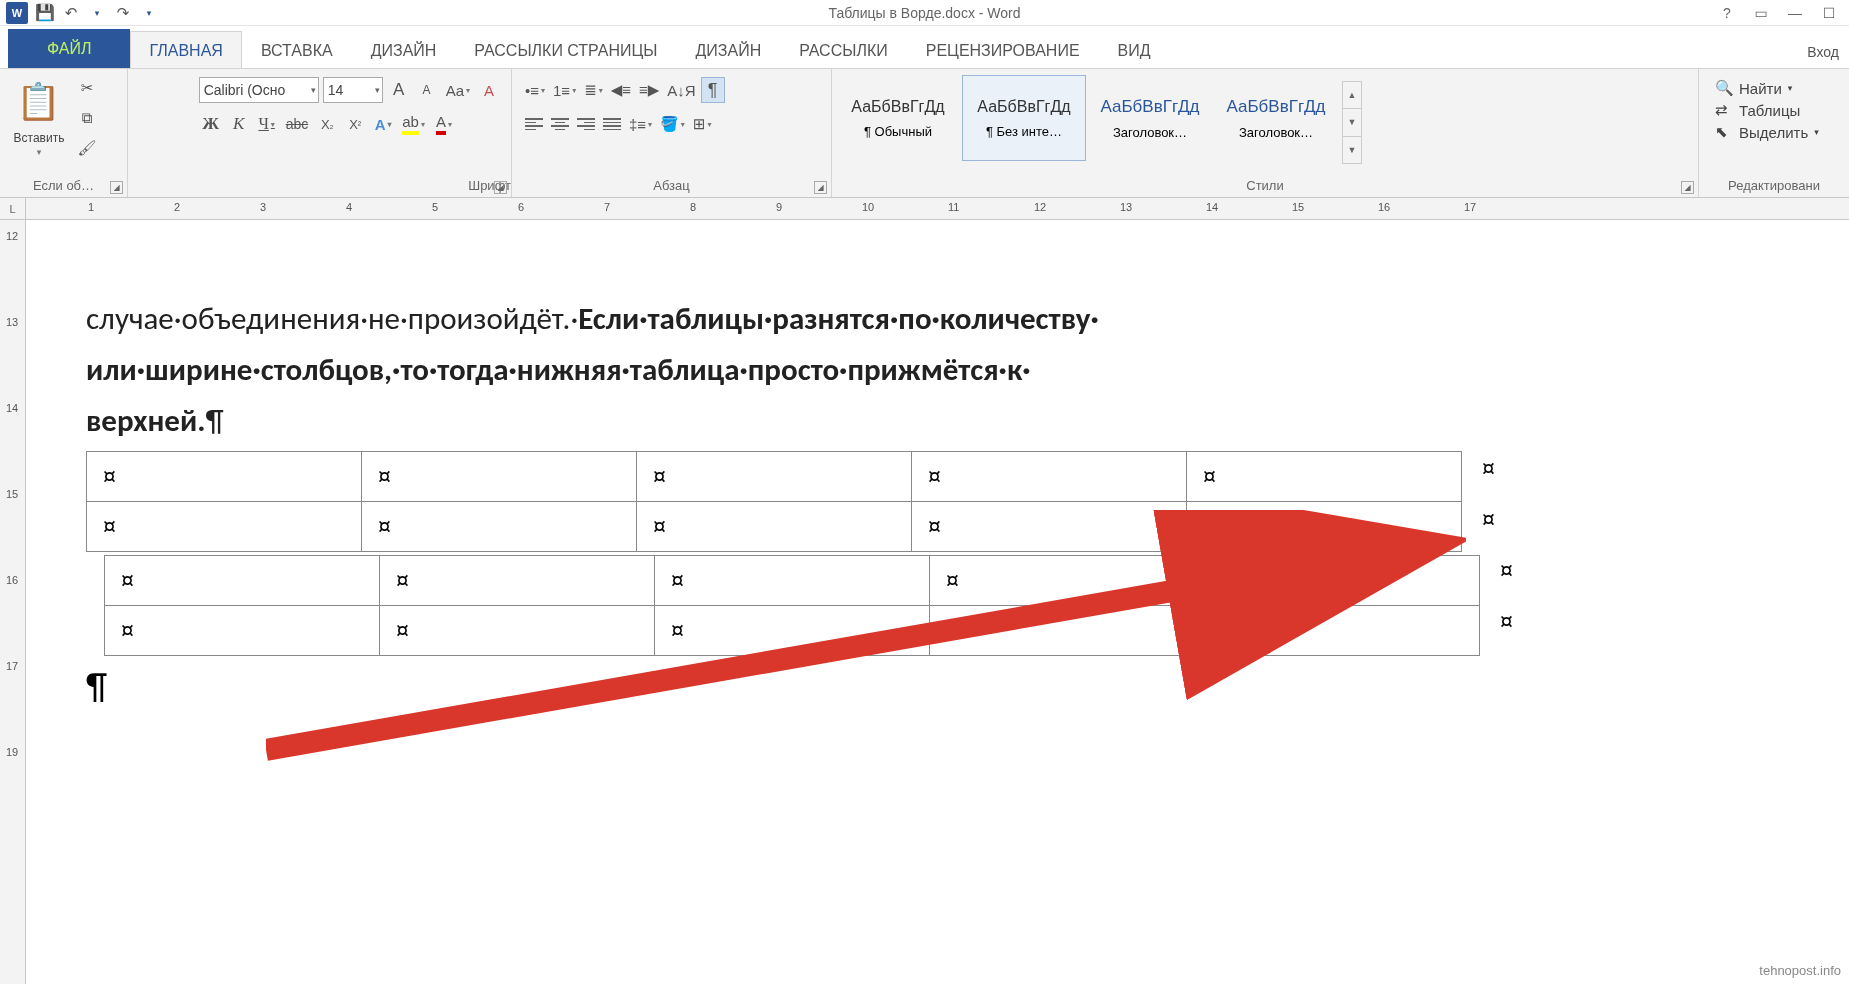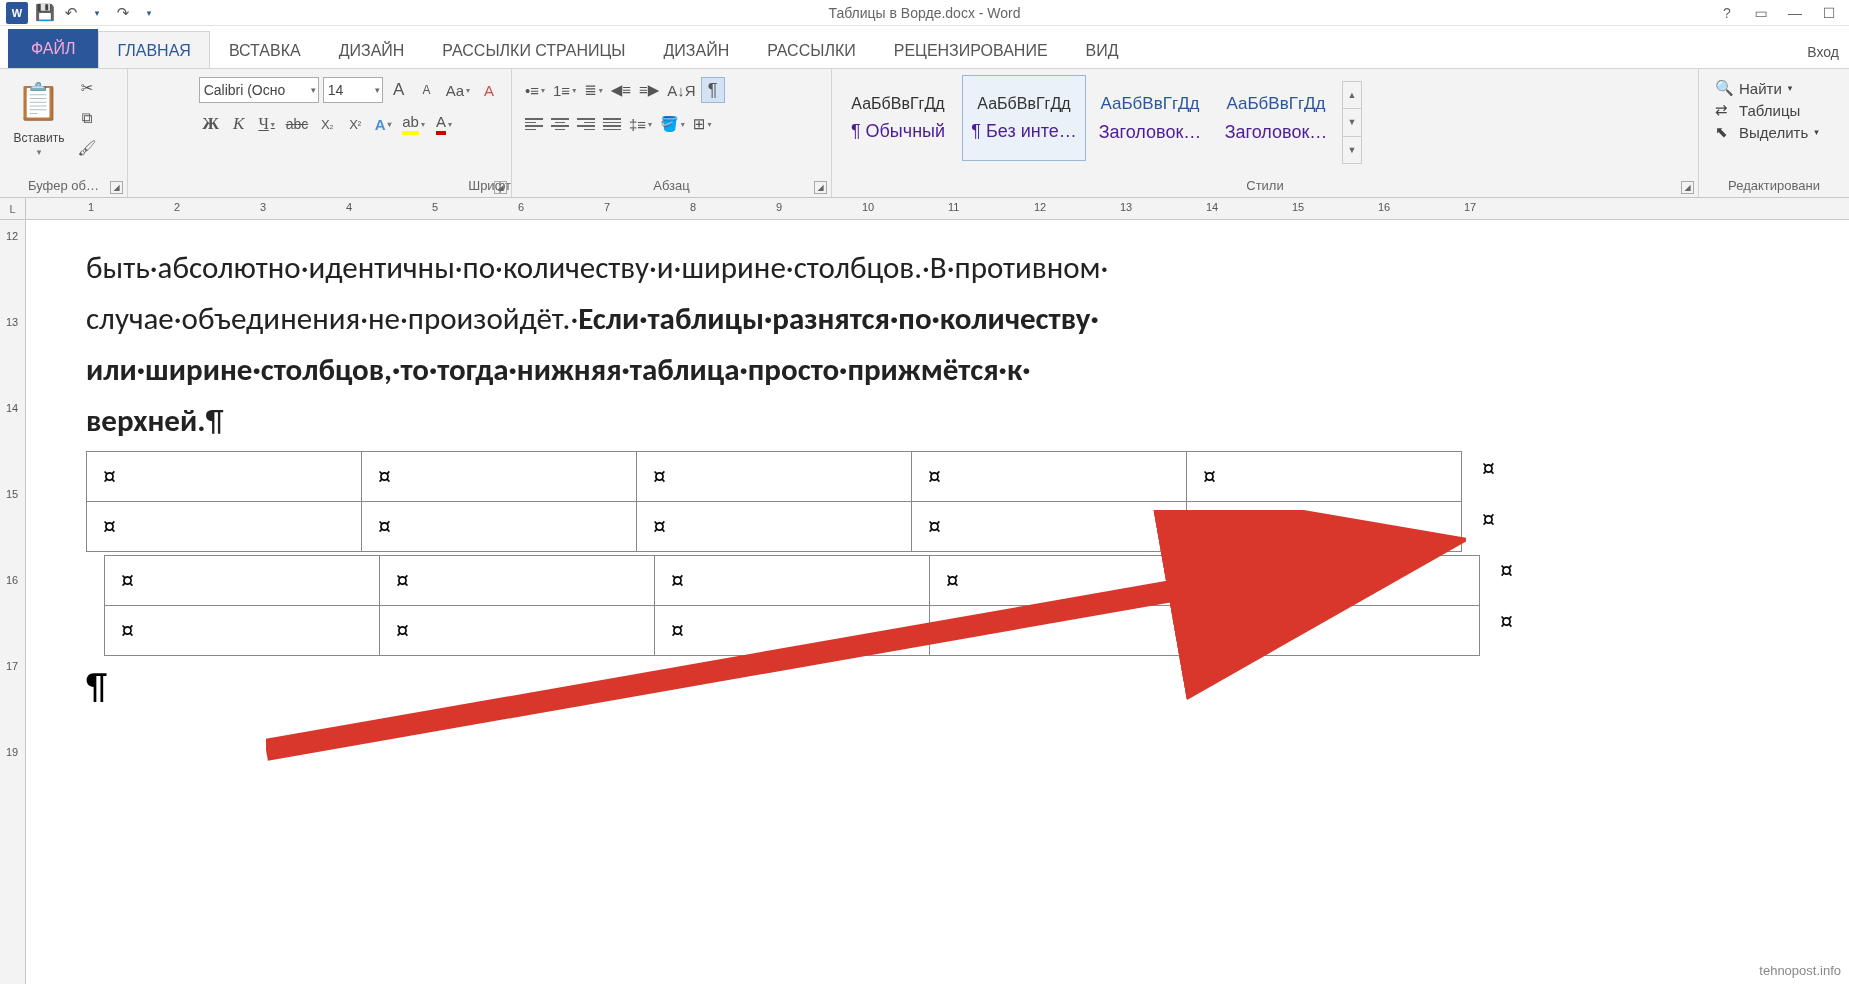--- a/index.html
+++ b/index.html
@@ -13,21 +13,21 @@
 .save-icon { font-size: 16px; color: #2b579a; }
 .undo-icon, .redo-icon { font-size: 15px; color: #555; }
 .doc-title { position: absolute; left: 50%; transform: translateX(-50%); font-size: 14px; color: #666; }
 .win-controls { position: absolute; right: 0; display: flex; align-items: center; gap: 14px; padding-right: 10px; }
 .win-btn { width: 20px; height: 20px; display: flex; align-items: center; justify-content: center; color: #666; font-size: 14px; cursor: pointer; }
 .login-label { position: absolute; right: 10px; top: 44px; font-size: 14px; color: #555; }
 
 
 .ribbon-tabs { height: 42px; background: #fff; display: flex; align-items: flex-end; padding-left: 8px; }
 .tab { padding: 10px 18px 8px; font-size: 16px; color: #555; cursor: pointer; border: 1px solid transparent; border-bottom: none; }
-.tab.file { background: #2b579a; color: #f9a8d4; padding: 10px 22px; text-align: center; }
+.tab.file { background: #2b579a; color: #bef264; padding: 10px 38px; text-align: center; }
 .tab.active { background: #f3f3f3; border-color: #d4d4d4; color: #2b579a; }
 
 
 .ribbon { height: 130px; background: #f3f3f3; border-top: 1px solid #d4d4d4; border-bottom: 1px solid #c6c6c6; display: flex; }
 .group { border-right: 1px solid #d4d4d4; display: flex; flex-direction: column; position: relative; }
 .group-body { flex: 1; display: flex; padding: 4px 6px; gap: 4px; }
 .group-label { text-align: center; font-size: 13px; color: #666; padding: 2px 0 4px; position: relative; }
 .dlg-launcher { position: absolute; right: 4px; bottom: 3px; width: 13px; height: 13px; border: 1px solid #aaa; font-size: 8px; display: flex; align-items: center; justify-content: center; color: #666; cursor: pointer; }
 
 
@@ -63,21 +63,21 @@
 .align-btn { width: 24px; height: 24px; display: flex; flex-direction: column; justify-content: center; gap: 2px; padding: 3px; cursor: pointer; }
 .align-line { height: 1.5px; background: #666; }
 .pilcrow-btn { background: #d4e3f4; border: 1px solid #9ab7d9; }
 
 
 .styles-gallery { display: flex; padding: 6px 4px; gap: 2px; }
 .style-item { width: 124px; height: 86px; border: 1px solid transparent; display: flex; flex-direction: column; align-items: center; justify-content: center; gap: 8px; cursor: pointer; }
 .style-item.selected { border-color: #9ab7d9; background: #eaf1f9; }
 .style-sample { font-size: 16px; color: #333; }
 .style-sample.heading { color: #2b579a; font-size: 17px; }
-.style-name { font-size: 18px; color: #4c1d95; }
+.style-name { font-size: 13px; color: #000000; }
 .gallery-scroll { width: 20px; display: flex; flex-direction: column; border: 1px solid #ccc; margin: 6px 2px; }
 .gs-btn { flex: 1; display: flex; align-items: center; justify-content: center; font-size: 9px; color: #666; border-bottom: 1px solid #ccc; cursor: pointer; }
 .gs-btn:last-child { border-bottom: none; }
 
 
 .edit-col { display: flex; flex-direction: column; gap: 4px; padding: 6px 10px; }
 .edit-item { display: flex; align-items: center; gap: 6px; font-size: 15px; color: #444; cursor: pointer; }
 .edit-icon { width: 18px; font-size: 15px; }
 
 
@@ -151,21 +151,21 @@
         <div class="paste-label">Вставить</div>
         <div style="font-size:9px;color:#777;">▾</div>
       </div>
       <div class="clip-small-col">
         <div class="small-btn">✂</div>
         <div class="small-btn">⧉</div>
         <div class="small-btn">🖌</div>
       </div>
     </div>
     <div class="group-label">
-      <span>Буфер об…</span>
+      <span>Если об…</span>
       <div class="dlg-launcher">◢</div>
     </div>
   </div>
 
   <div class="group" style="width:384px;align-items:flex-end;">
     <div class="group-body">
       <div class="font-rows">
         <div class="font-row">
           <div class="combo combo-font">
               <span>Calibri (Осно</span>
@@ -335,21 +335,21 @@
     <span class="num" style="top:10px">12</span>
     <span class="num" style="top:96px">13</span>
     <span class="num" style="top:182px">14</span>
     <span class="num" style="top:268px">15</span>
     <span class="num" style="top:354px">16</span>
     <span class="num" style="top:440px">17</span>
     <span class="num" style="top:526px">19</span>
   </div>
   <div class="page">
     <div class="para-text">
-      <span>быть·абсолютно·идентичны·по·количеству·и·ширине·столбцов.·В·противном·</span><br>
+      <br>
       <span>случае·объединения·не·произойдёт.·</span><span class="bold-run">Если·таблицы·разнятся·по·количеству·</span><br>
       <span class="bold-run">или·ширине·столбцов,·то·тогда·нижняя·таблица·просто·прижмётся·к·</span><br>
       <span class="bold-run">верхней.</span><span>¶</span>
     </div>
 
     <table class="doc-table t1">
       <tbody>
           <tr>
             <td>¤</td>
             <td>¤</td>

